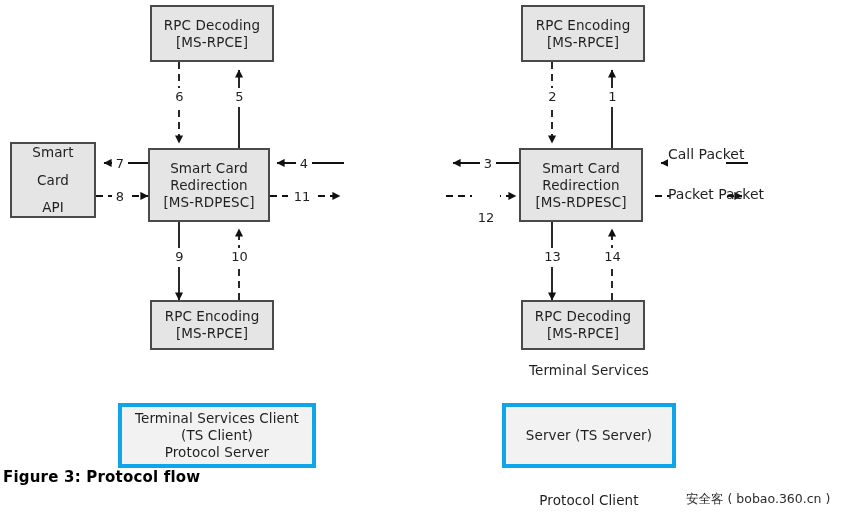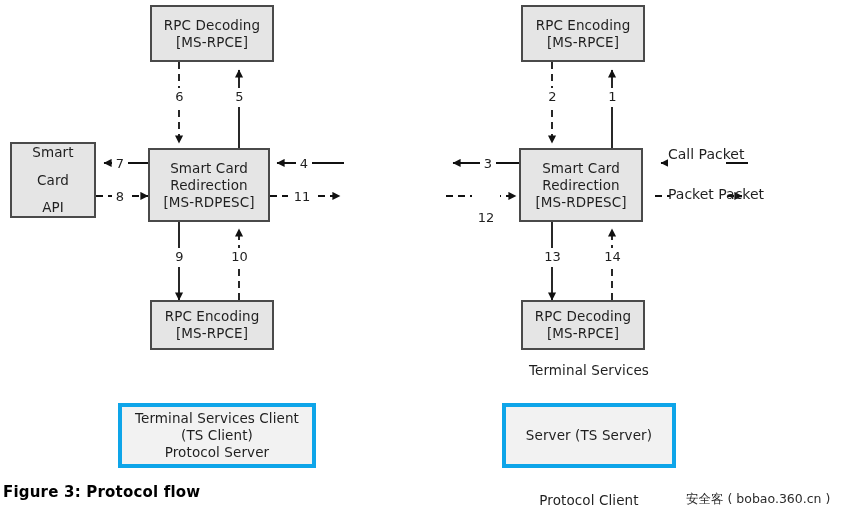--- a/index.html
+++ b/index.html
@@ -61,21 +61,21 @@
     position: absolute;
     font-size: 14px;
     line-height: 16px;
     color: #1f1f1f;
     text-align: center;
     white-space: nowrap;
   }
   #figure-caption {
     position: absolute;
     left: 3px;
-    top: 483px;
+    top: 468px;
     font-size: 15px;
     font-weight: bold;
     color: #000000;
     letter-spacing: 0.2px;
     white-space: nowrap;
   }
   #watermark {
     position: absolute;
     left: 686px;
     top: 491px;

